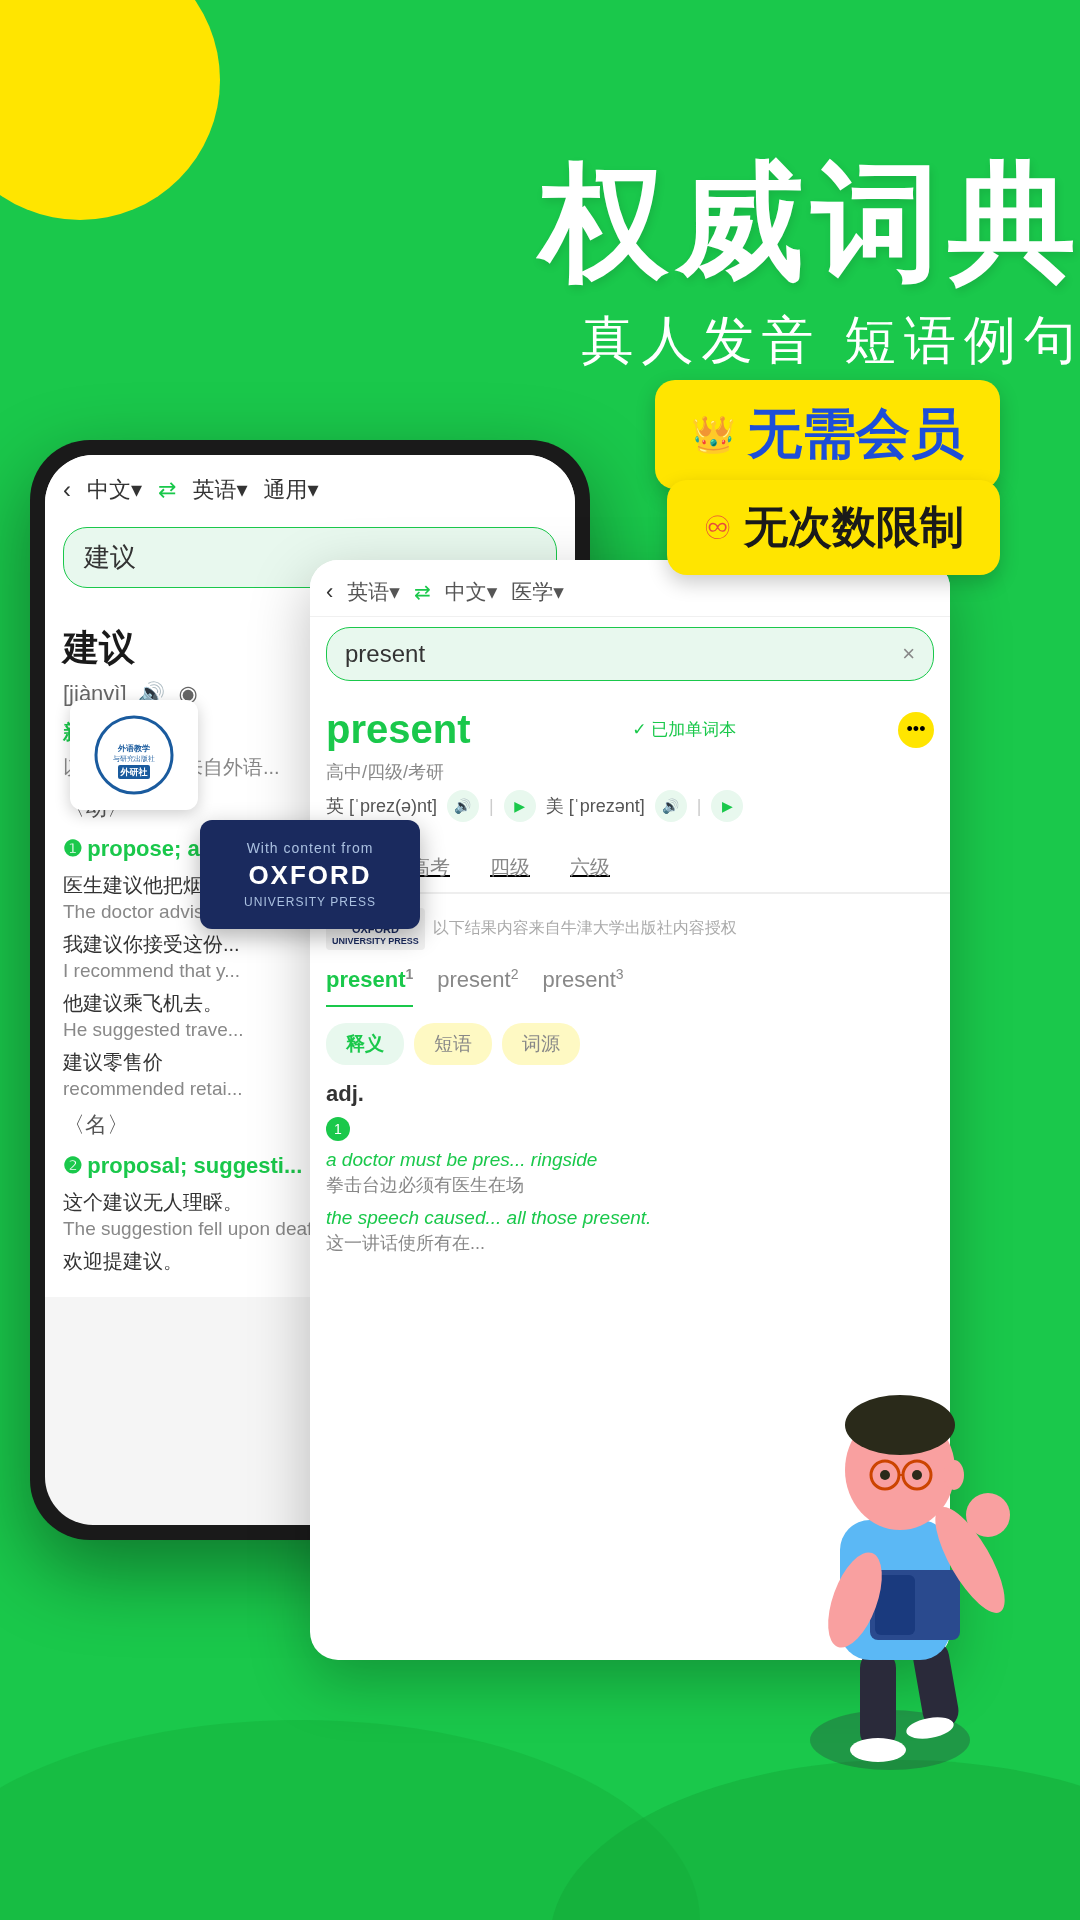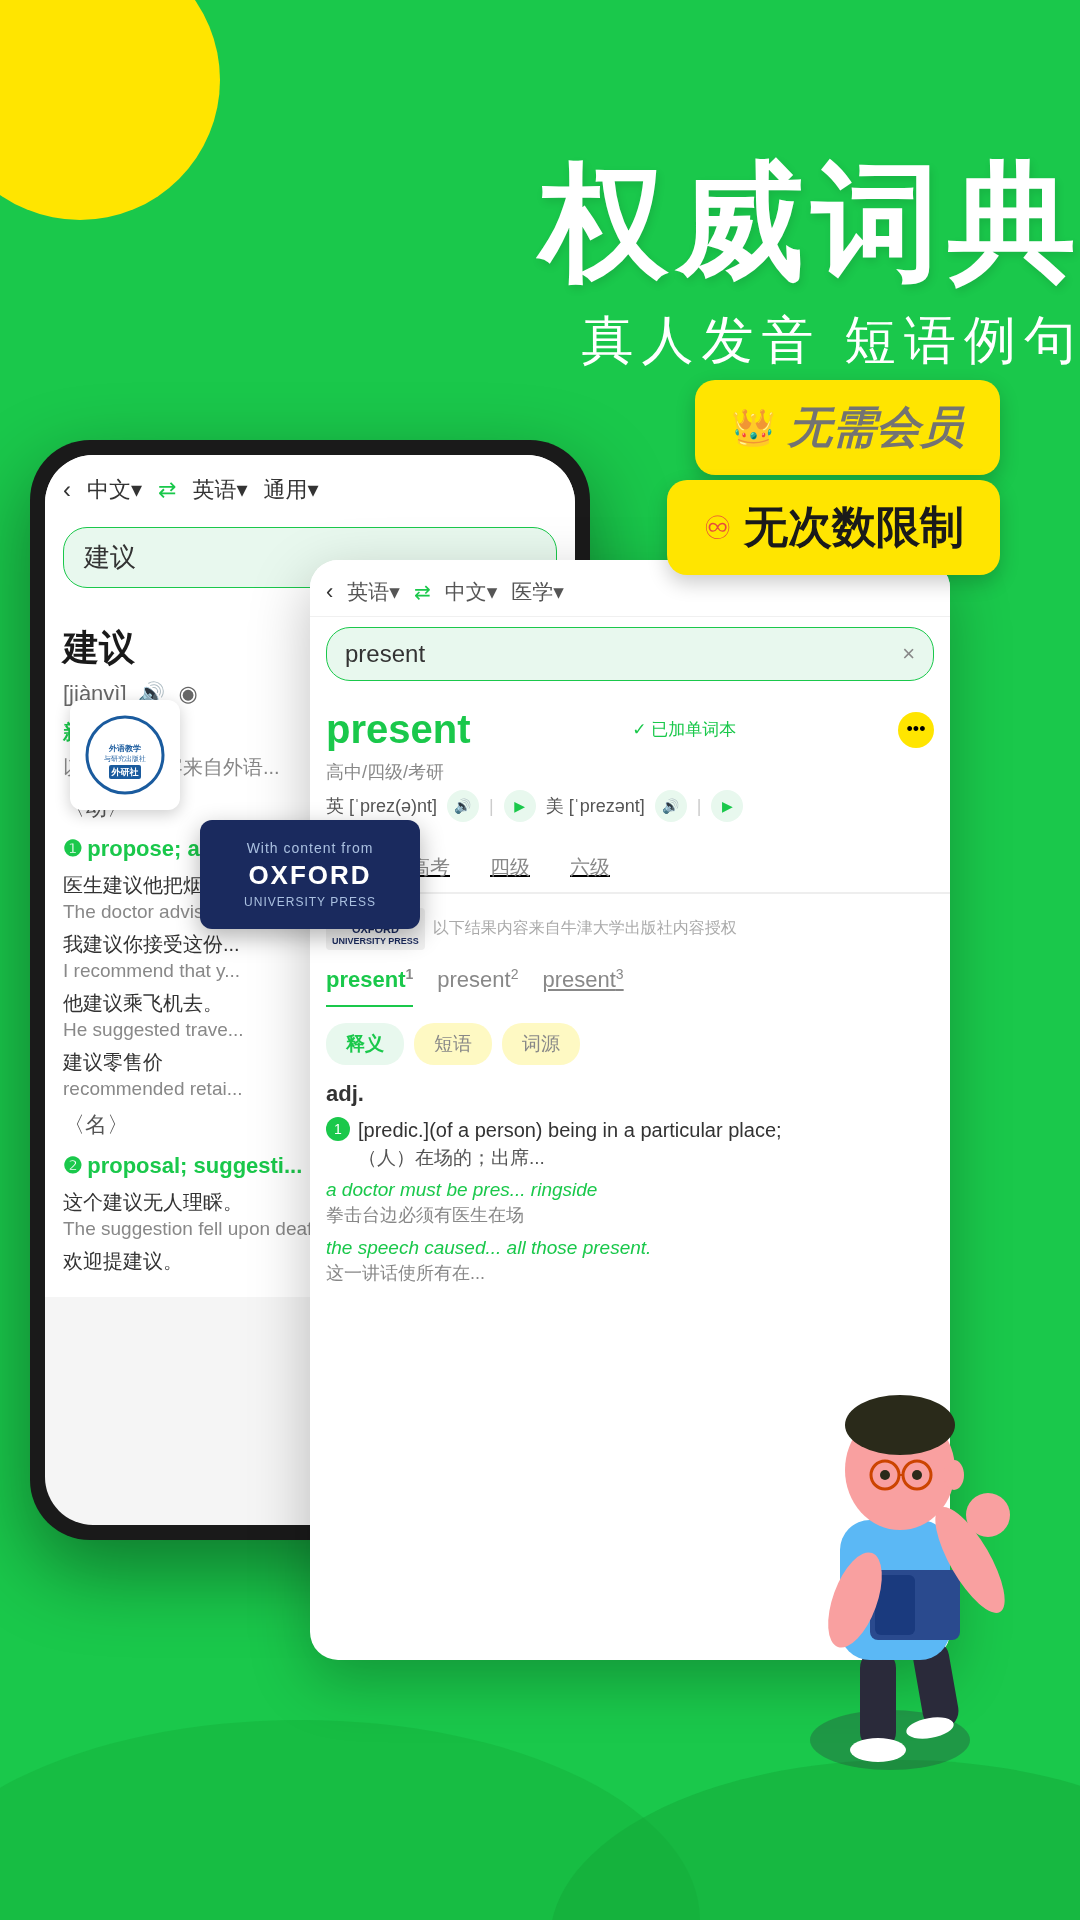--- a/index.html
+++ b/index.html
@@ -64,24 +64,23 @@
       gap: 12px;
       z-index: 100;
       box-shadow: 0 8px 20px rgba(0,0,0,0.2);
     }
 
     .badge-wuxu .badge-icon {
       font-size: 36px;
     }
 
     .badge-wuxu .badge-text {
-      font-size: 44px;
+      font-size: 54px;
       font-weight: 900;
-      color: #737373;
-      font-style: italic;
+      color: #1d4ed8;
     }
 
     .badge-wuci {
       position: absolute;
       top: 480px;
       right: 80px;
       background: #FFE500;
       border-radius: 20px;
       padding: 18px 36px;
       display: flex;
@@ -264,21 +263,21 @@
     }
 
     
     .flp-badge {
       position: absolute;
       top: 700px;
       left: 70px;
       background: white;
       border-radius: 12px;
       padding: 14px;
-      width: 110px;
+      width: 128px;
       height: 110px;
       display: flex;
       align-items: center;
       justify-content: center;
       z-index: 50;
       box-shadow: 0 4px 16px rgba(0,0,0,0.2);
     }
 
     .flp-logo {
       width: 80px;
@@ -679,39 +678,33 @@
       <span>With content from</span>
       <span style="font-size:11px;">OXFORD</span>
       <span>UNIVERSITY PRESS</span>
     </span>
     <span>以下结果内容来自牛津大学出版社内容授权</span>
   </div>
 
   <div class="dict-present-variants">
     <span class="dict-variant active">present<sup class="dict-variant-sup">1</sup></span>
     <span class="dict-variant" style="color:#888;">present<sup class="dict-variant-sup">2</sup></span>
-    <span class="dict-variant" style="color:#888;text-decoration:underline;">present<sup class="dict-variant-sup">3</sup></span>
+    <span class="dict-variant" style="color:#888;">present<sup class="dict-variant-sup">3</sup></span>
   </div>
 
   <div class="dict-def-tabs">
     <div class="dict-def-tab active">释义</div>
     <div class="dict-def-tab">短语</div>
     <div class="dict-def-tab">词源</div>
   </div>
 
   <div class="dict-definition">
     <div class="dict-pos">adj.</div>
     <div class="dict-def-item">
       <div class="dict-def-num">1</div>
-      <div>
-        <div class="dict-def-text">
-          [predic.](of a person) being in a particular place;
-        </div>
-        <div class="dict-def-cn">（人）在场的；出席...</div>
-      </div>
     </div>
     <div class="dict-example-en">a doctor must be pres... ringside</div>
     <div class="dict-example-cn">拳击台边必须有医生在场</div>
     <div class="dict-example-en">the speech caused... all those present.</div>
     <div class="dict-example-cn">这一讲话使所有在...</div>
   </div>
 </div>
 
 <div class="character-illustration">
   <svg viewBox="0 0 340 500" width="340" height="500">

